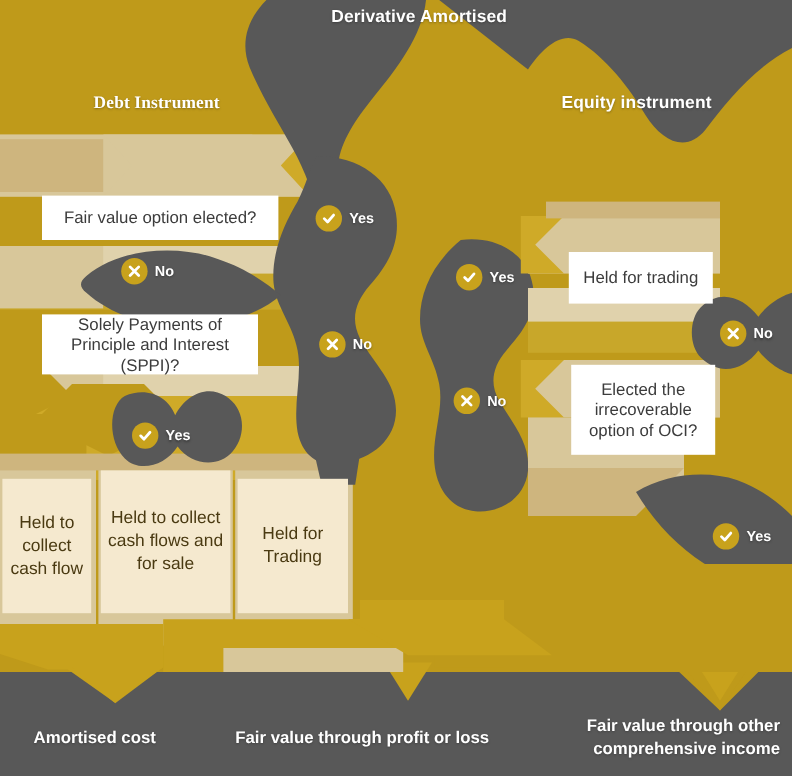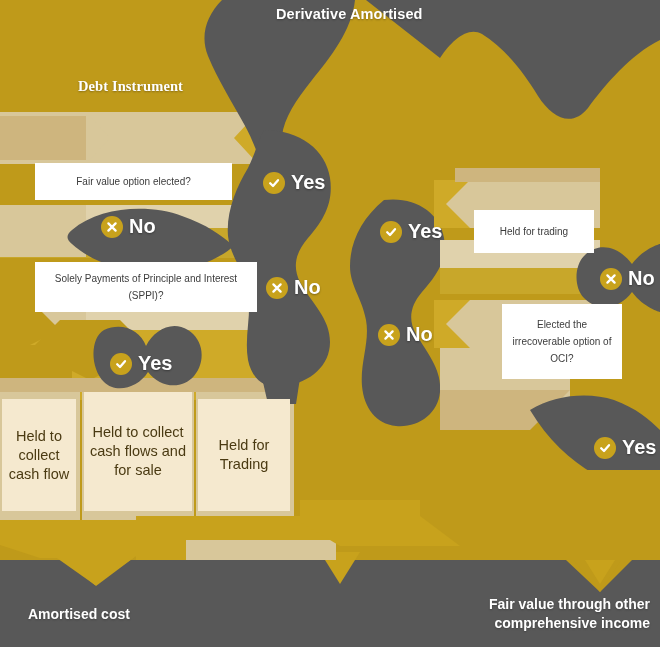--- a/index.html
+++ b/index.html
@@ -16,21 +16,21 @@
   #stage svg.layer{
     position:absolute;left:0;top:0;width:660px;height:647px;
     display:block;
   }
 
   
   .qbox{
     position:absolute;
     background:#FFFFFF;
     color:#3C3C3C;
-    font-size:10px;
+    font-size:14px;
     line-height:17px;
     text-align:center;
     display:flex;align-items:center;justify-content:center;
     padding:4px 6px;
     box-sizing:border-box;
     z-index:6;
   }
   .obox{
     position:absolute;
     background:#F5E9CF;
@@ -78,21 +78,21 @@
   }
   .badge .disc{
     width:22px;height:22px;border-radius:50%;
     background:#C8A21C;
     display:flex;align-items:center;justify-content:center;
     flex:0 0 auto;
   }
   .badge .disc svg{display:block;}
   .badge .lbl{
     color:#FFFFFF;
-    font-size:20px;
+    font-size:12px;
     font-weight:bold;
     text-shadow:0 1px 2px rgba(0,0,0,.35);
   }
 </style>
 </head>
 <body>
 
 <div id="stage">
 
   <svg class="layer" viewBox="0 0 660 647">
@@ -220,28 +220,29 @@
     <polygon points="0,520 60,520 96,558 40,558 0,545" fill="#C8A21C"></polygon>
     <polygon points="60,520 136,520 136,556 96,586 60,556" fill="#C8A21C"></polygon>
     <polygon points="136,516 300,516 300,540 186,540 186,560 136,560" fill="#C8A21C"></polygon>
     <polygon points="300,500 460,500 460,540 300,540" fill="#C8A21C"></polygon>
     <polygon points="420,470 660,470 660,560 420,560" fill="#BF9A1A"></polygon>
     <polygon points="290,516 420,516 460,546 340,546" fill="#C8A21C"></polygon>
   </svg>
 
   <div class="hdr" style="left:78px;  top:78px;font-family:Liberation Serif, serif;">Debt Instrument</div>
   <div class="hdr" style="left:276px; top:6px;">Derivative Amortised</div>
+  <div class="hdr" style="left:468px; top:78px;">Equity instrument</div>
 
   <div class="qbox" style="left:35px; top:163px; width:197px; height:37px;">Fair value option elected?</div>
 
-  <div class="qbox" style="left:35px; top:262px; width:222px; height:50px;">Solely Payments of Principle and Interest (SPPI)?</div>
+  <div class="qbox" style="left:35px; top:262px; width:180px; height:50px;">Solely Payments of Principle and Interest (SPPI)?</div>
 
   <div class="qbox" style="left:474px; top:210px; width:120px; height:43px;">Held for trading</div>
 
-  <div class="qbox" style="left:502px; top:304px; width:120px; height:75px;">Elected the irrecoverable option of OCI?</div>
+  <div class="qbox" style="left:476px; top:304px; width:120px; height:75px;">Elected the irrecoverable option of OCI?</div>
 
   <div class="obox" style="left:84px;  top:392px; width:108px; height:119px;">Held to collect cash flows and for sale</div>
 
   <div class="obox" style="left:2px;   top:399px; width:74px;  height:112px;">Held to collect cash flow</div>
 
   <div class="obox" style="left:198px; top:399px; width:92px;  height:112px;">Held for Trading</div>
 
   <div class="badge" style="left:101px; top:215px;">
     <span class="disc">
       <svg width="14" height="14" viewBox="0 0 14 14">
@@ -309,16 +310,17 @@
     <span class="disc">
       <svg width="14" height="14" viewBox="0 0 14 14">
           <path d="M3.2 7.2 L6 10 L11 4.2" fill="none" stroke="#FFFFFF" stroke-width="2.3" stroke-linecap="round" stroke-linejoin="round"></path>
         </svg>
     </span>
     <span class="lbl">Yes</span>
   </div>
 
   <div class="foot" style="left:28px;  top:605px;">Amortised cost</div>
 
+  <div class="foot" style="left:196px; top:605px;">Fair value through profit or loss</div>
 
   <div class="foot" style="left:474px; top:595px; width:176px; text-align:right;">Fair value through other comprehensive income</div>
 
 </div>
 
 </body></html>

